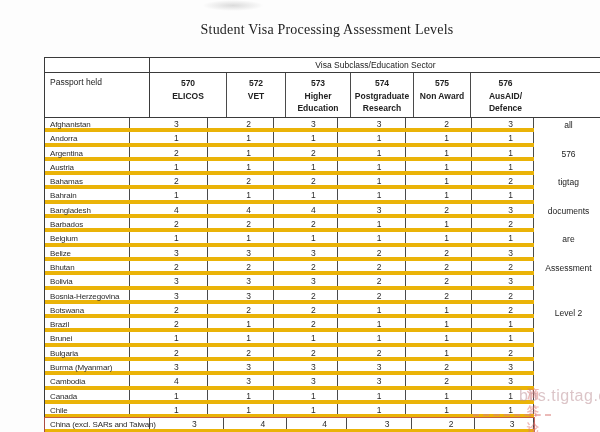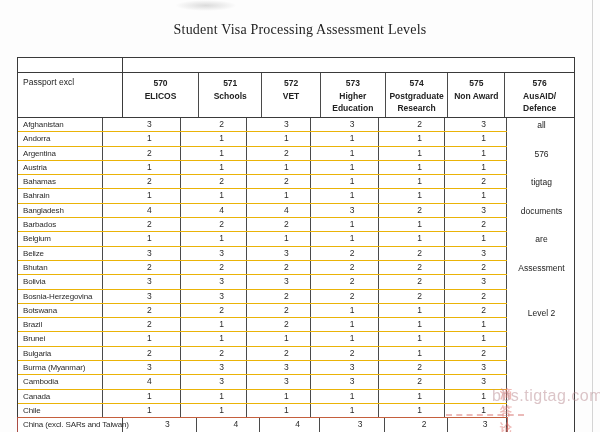--- a/index.html
+++ b/index.html
@@ -3,21 +3,21 @@
 <meta charset="utf-8">
 <style>
   html,body{margin:0;padding:0;}
   body{
     width:600px;height:432px;overflow:hidden;position:relative;
     background:#fdfdfd;
     font-family:"Liberation Sans", sans-serif;
     color:#2b2b2b;
     -webkit-font-smoothing:antialiased;
   }
-  .page{position:absolute;inset:0;background:#fdfdfd;}
+  .page{position:absolute;inset:0;background:#fdfdfd;margin-left:27px;}
 
   
   .scan-smudge{
     position:absolute;left:175px;top:0;width:62px;height:11px;
     background:radial-gradient(ellipse at center, rgba(140,140,140,.30), rgba(140,140,140,0) 70%);
     pointer-events:none;
   }
   .page-edge-line{
     position:absolute;left:592px;top:0;width:1px;height:432px;
     background:rgba(90,90,90,.25);
@@ -53,21 +53,21 @@
   }
   .col-head:last-child{border-right:none;}
   .col-code{display:block;line-height:12.5px;}
   .col-name{display:block;line-height:12.5px;white-space:pre-line;}
 
   .w0{width:77px;} .w1{width:63px;} .w2{width:59px;} .w3{width:65px;}
   .w4{width:63px;} .w5{width:57px;} .w6{width:69px;}
 
   .tbody{display:flex;position:relative;}
   .rows-left{width:489px;}
-  .body-row{display:flex;height:14.3px;border-bottom:1px solid #eab308;gap:16px;}
+  .body-row{display:flex;height:14.3px;border-bottom:4px solid #eab308;gap:16px;}
   .country{
     width:105px;border-right:1px solid #4a4a4a;
     padding-left:5px;font-size:8px;letter-spacing:-.15px;
     line-height:13.3px;white-space:nowrap;color:#2b2b2b;
   }
   .val{
     border-right:1px solid #4a4a4a;text-align:center;line-height:13.3px;
   }
 
   .aid-cell{width:69px;position:relative;}
@@ -107,34 +107,31 @@
 <div class="page">
 
   <div class="scan-smudge"></div>
 
   <div class="doc-title">Student Visa Processing Assessment Levels</div>
 
   <div class="tbl">
 
     <div class="sector-row">
       <div class="sector-spacer"></div>
+      <div class="sector-label">Visa Subclass/Education Sector</div>
     </div>
 
     <div class="head-row">
-      <div class="passport-head">Passport excl</div>
+      <div class="passport-head">Passport held</div>
 
   <div class="col-head w0">
     <span class="col-code">570</span>
     <span class="col-name">ELICOS</span>
   </div>
 
-  <div class="col-head w1">
-    <span class="col-code">571</span>
-    <span class="col-name">Schools</span>
-  </div>
 
   <div class="col-head w2">
     <span class="col-code">572</span>
     <span class="col-name">VET</span>
   </div>
 
   <div class="col-head w3">
     <span class="col-code">573</span>
     <span class="col-name">Higher
 Education</span>

